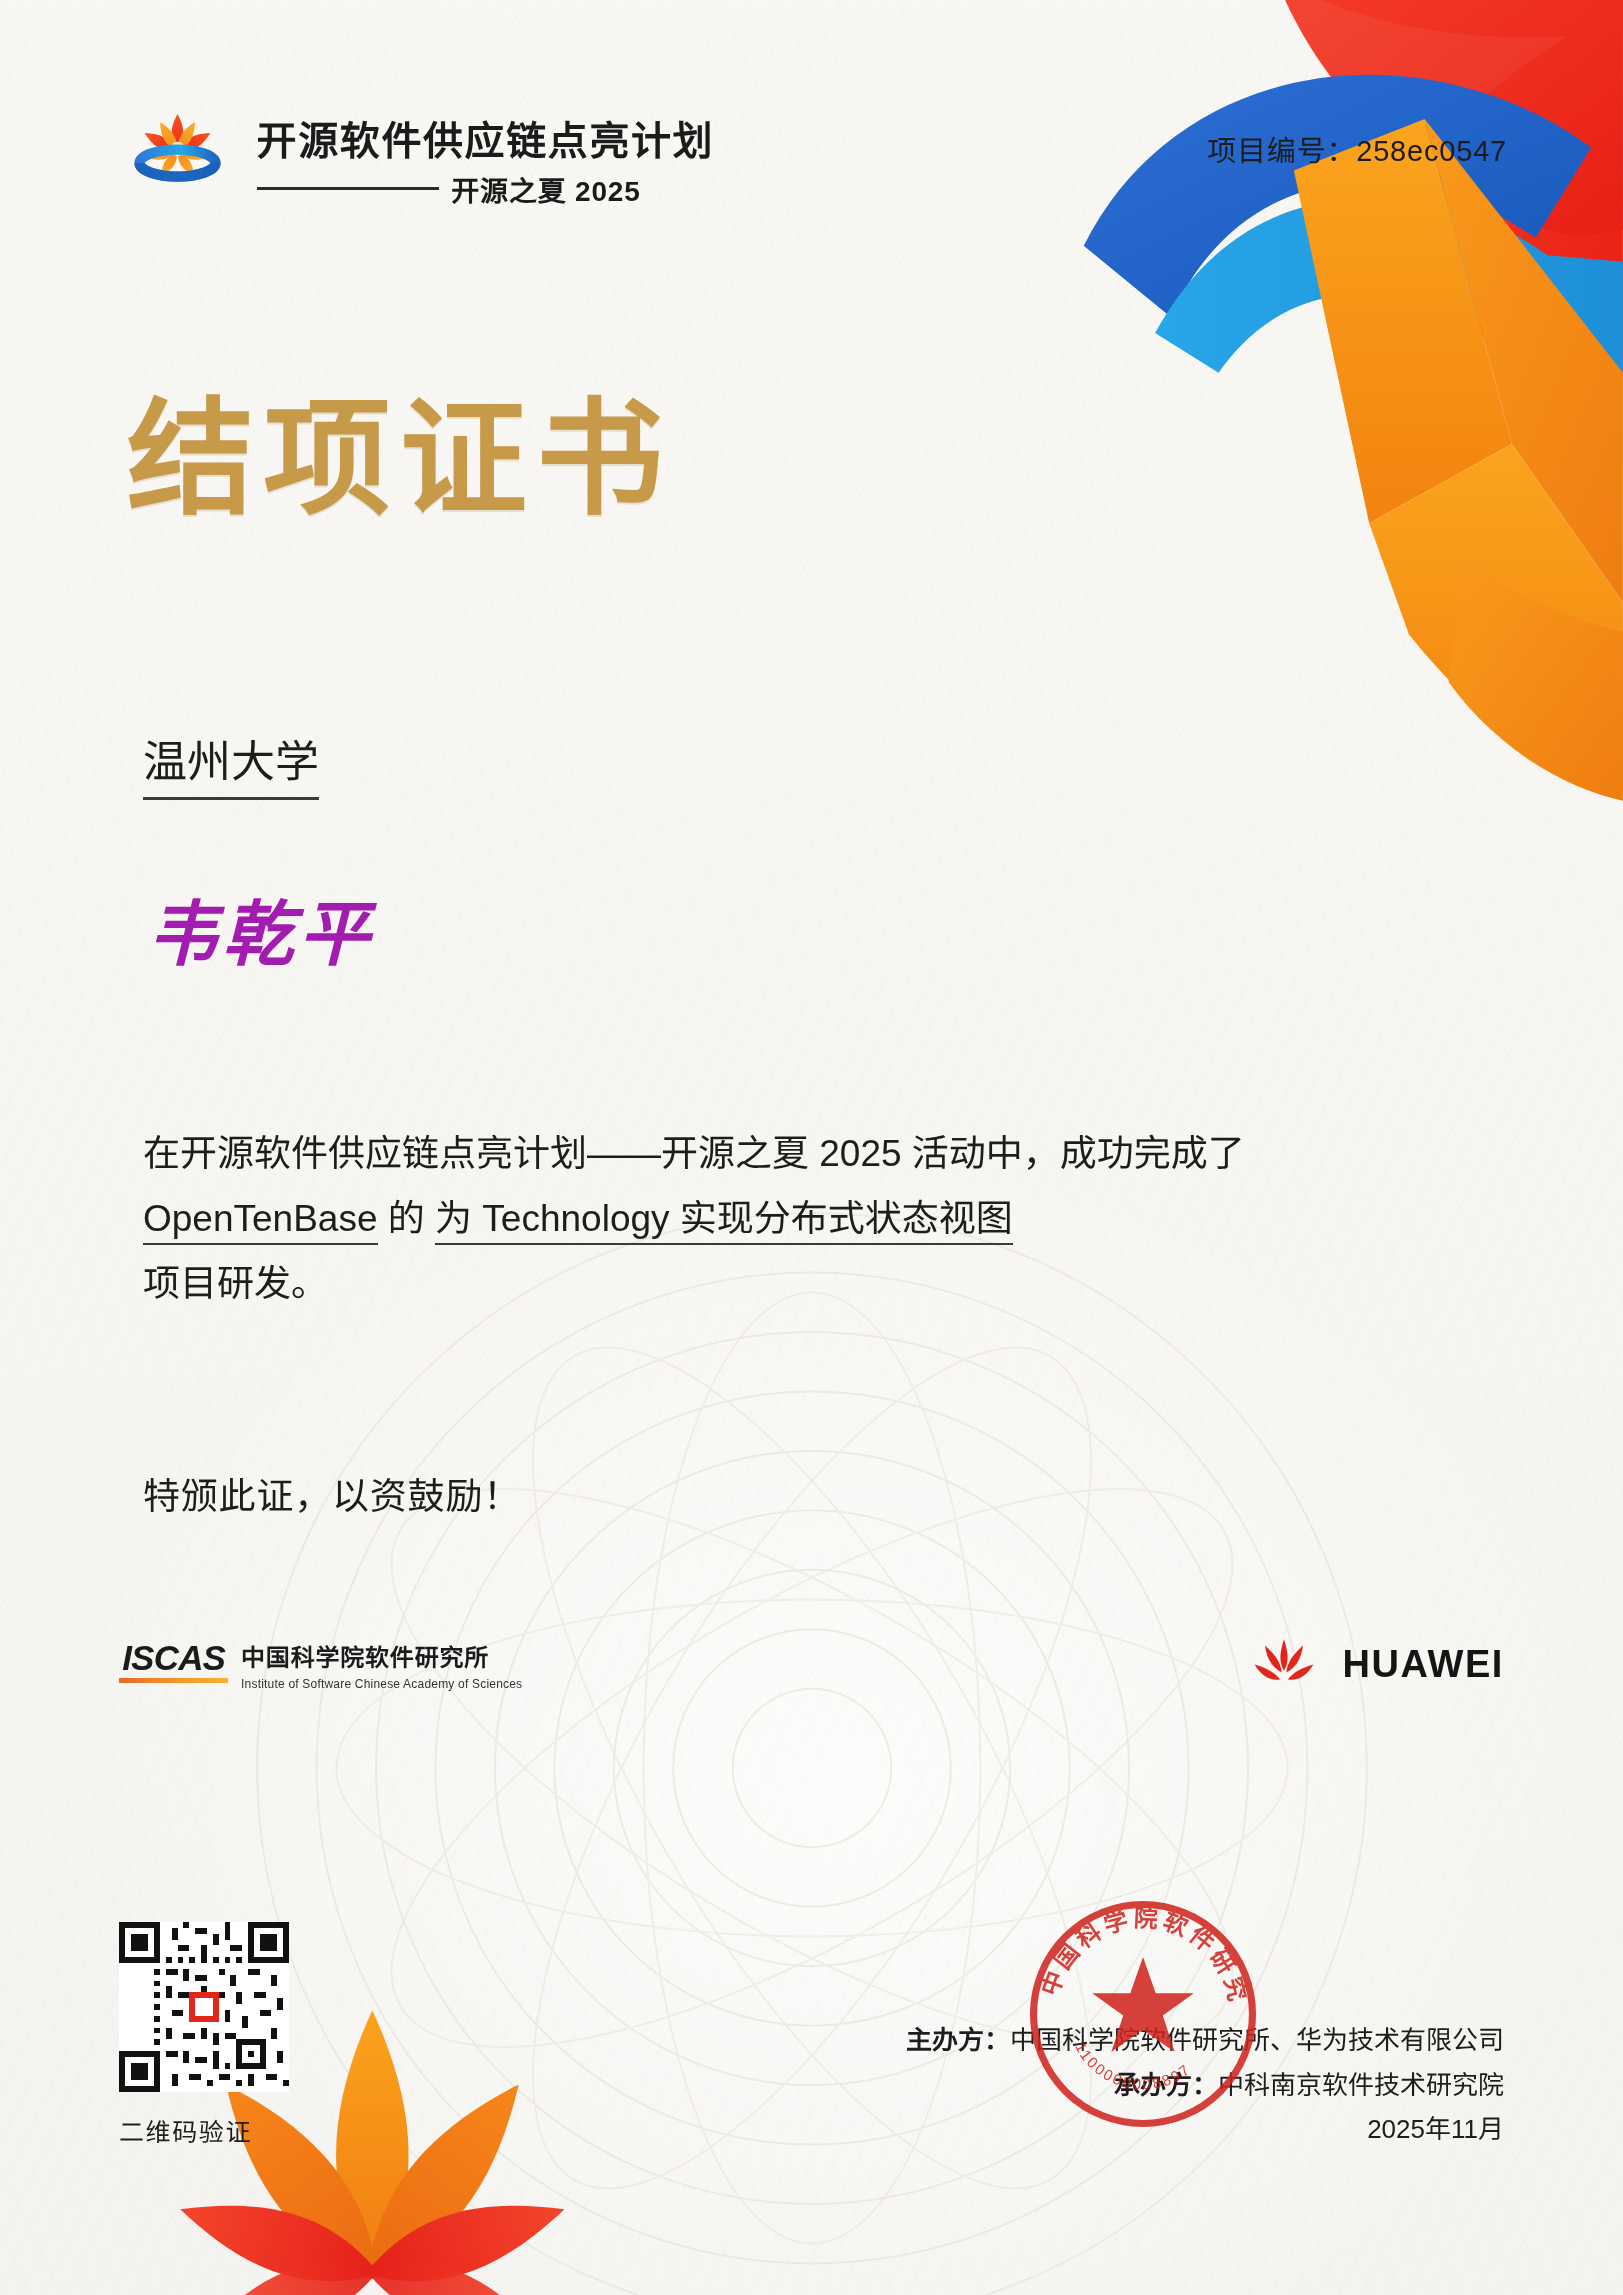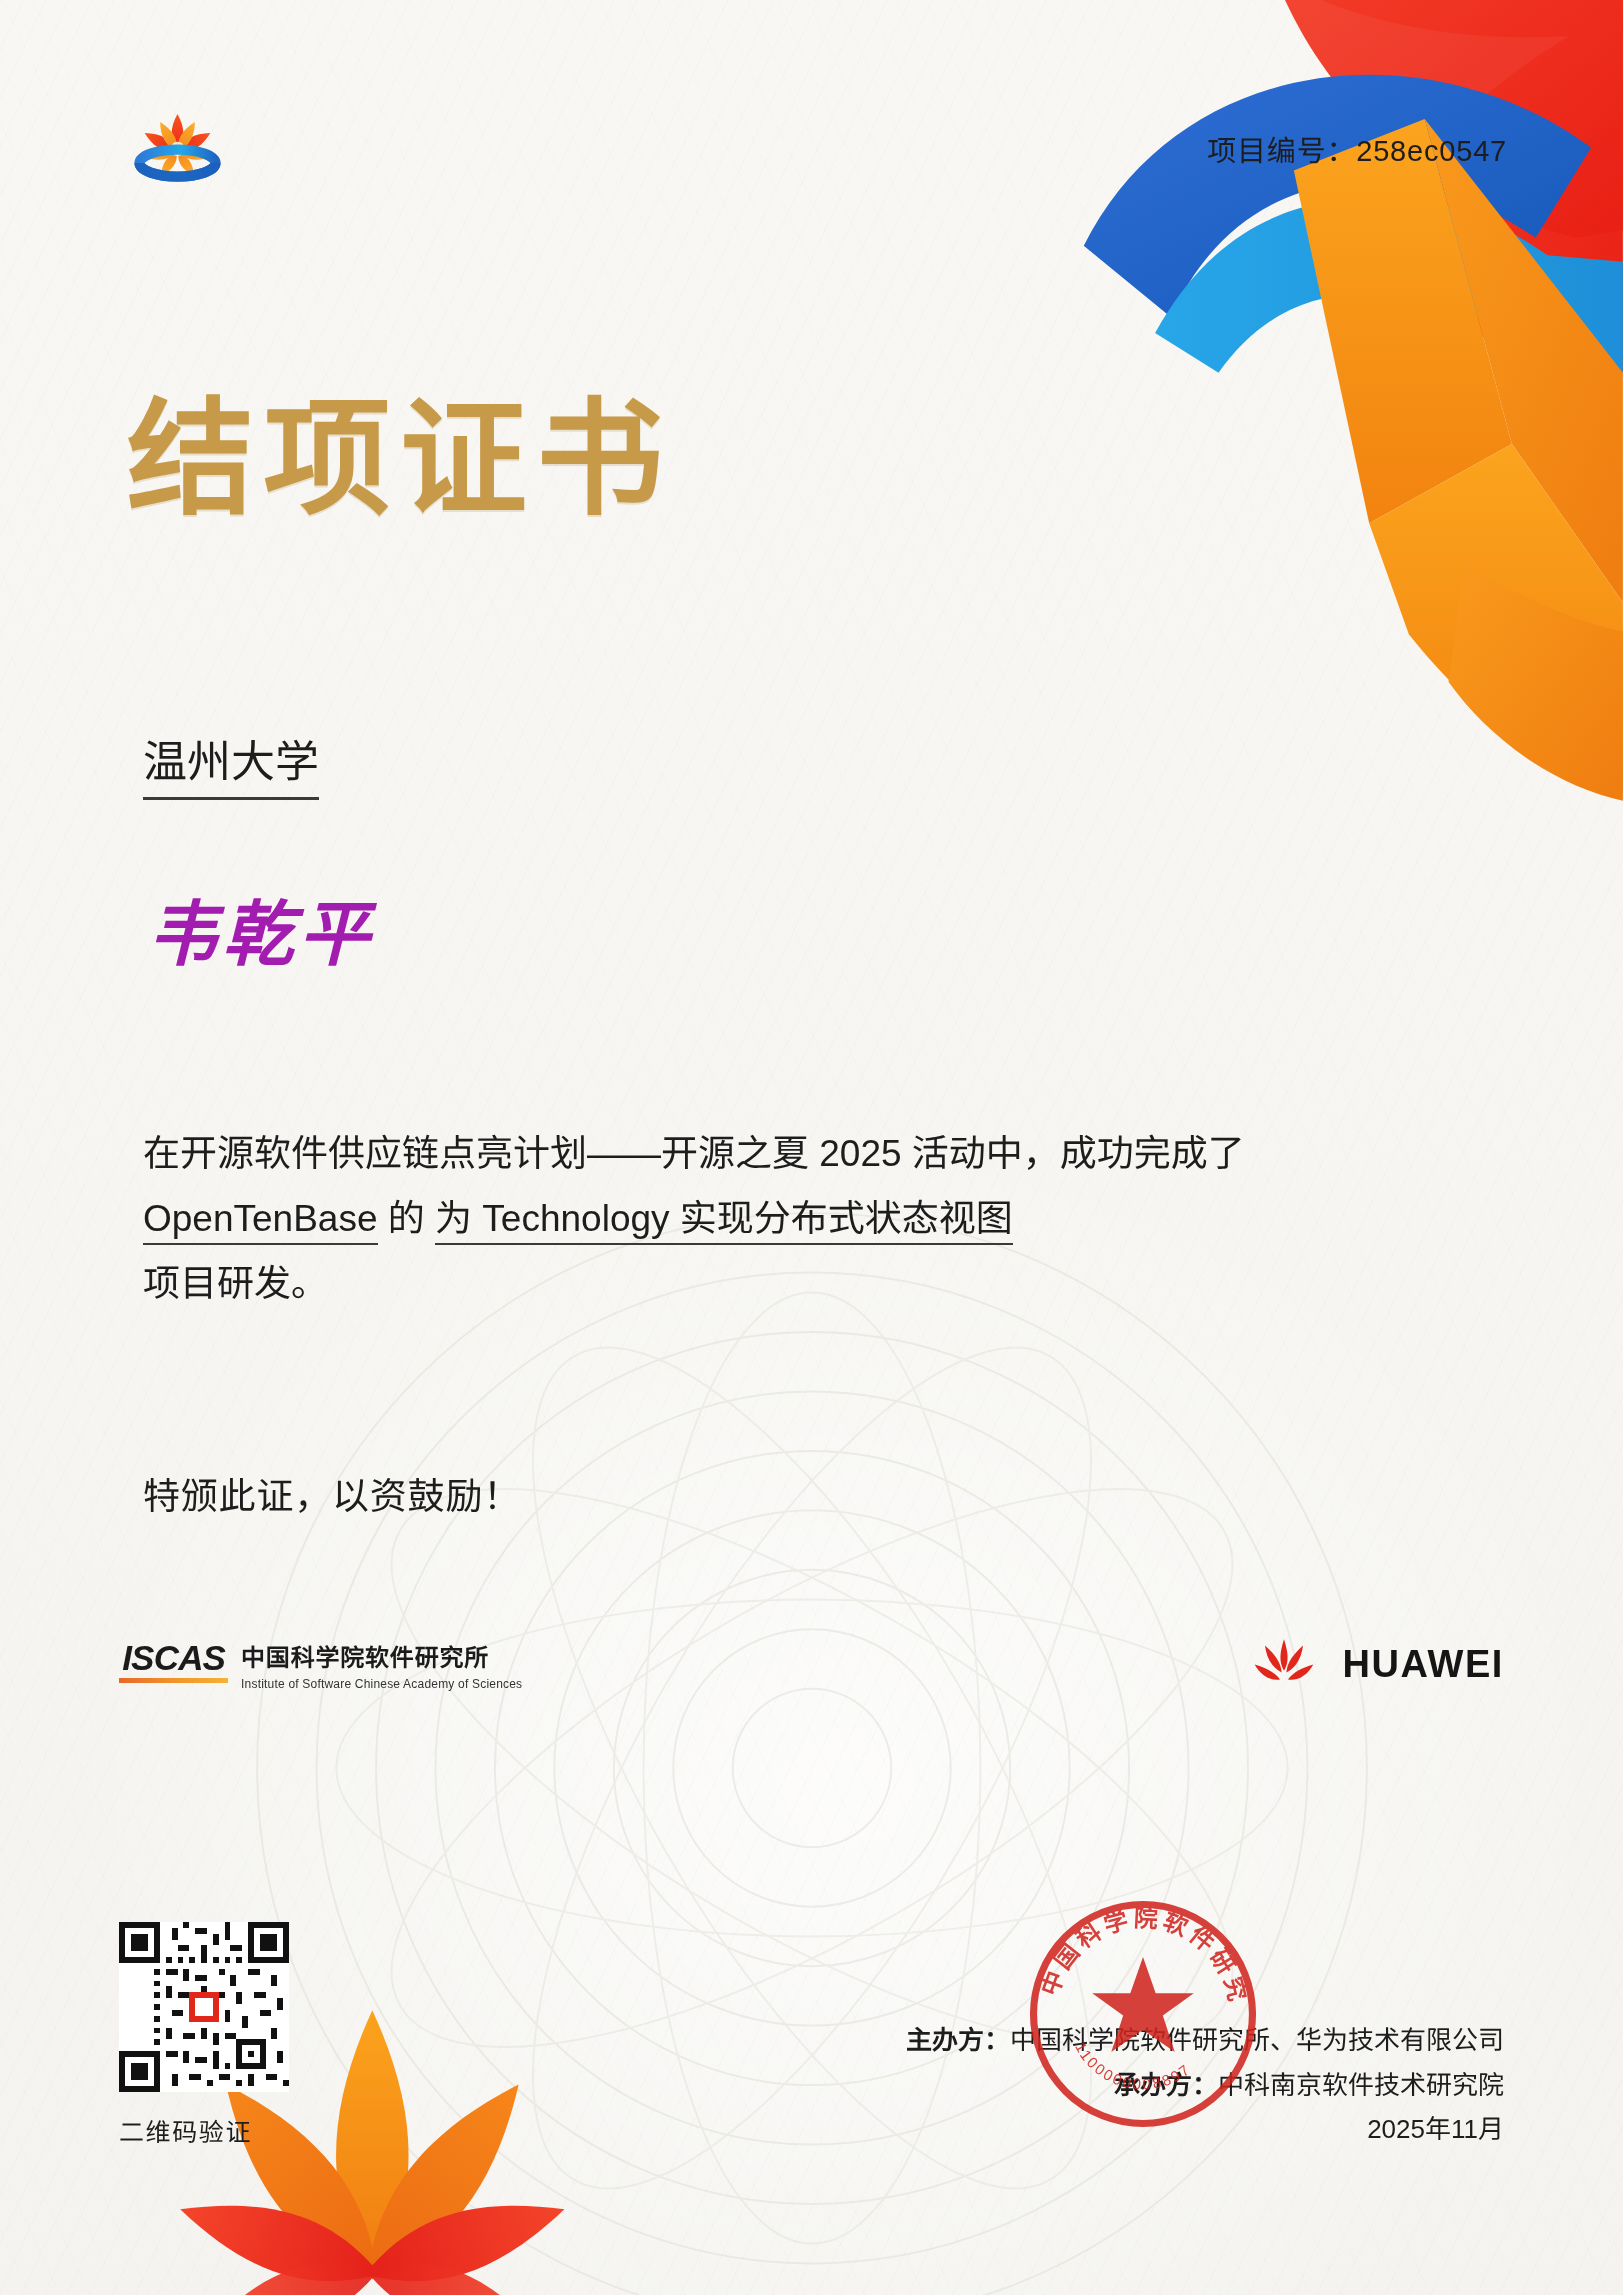--- a/index.html
+++ b/index.html
@@ -401,20 +401,27 @@
             <path d="M0,-40 C8,-26 8,-10 0,-2 C-8,-10 -8,-26 0,-40 Z" transform="rotate(100)"></path>
             <path d="M0,-40 C8,-26 8,-10 0,-2 C-8,-10 -8,-26 0,-40 Z" transform="rotate(-100)"></path>
             <path d="M0,-36 C8,-24 8,-10 0,-2 C-8,-10 -8,-24 0,-36 Z" transform="rotate(145)"></path>
             <path d="M0,-36 C8,-24 8,-10 0,-2 C-8,-10 -8,-24 0,-36 Z" transform="rotate(-145)"></path>
           </g>
           <circle cx="0" cy="-4" r="9" fill="#fff3d8" opacity="0.85"></circle>
         </g>
         <ellipse cx="74" cy="76" rx="48" ry="17" fill="none" stroke="url(#ring)" stroke-width="13"></ellipse>
         <path d="M 26 76 a 48 17 0 0 0 96 0" fill="none" stroke="#1b5fbd" stroke-width="13" opacity="0.9"></path>
       </svg>
+    </div>
+    <div class="brand-text">
+      <div class="brand-title">开源软件供应链点亮计划</div>
+      <div class="brand-sub-row">
+        <div class="brand-rule"></div>
+        <div class="brand-sub">开源之夏 2025</div>
+      </div>
     </div>
   </div>
 
   <div class="project-no">
     <span>项目编号：</span><span>258ec0547</span>
   </div>
 
   <div class="cert-title">结项证书</div>
 
   <div class="org-name">温州大学</div>

